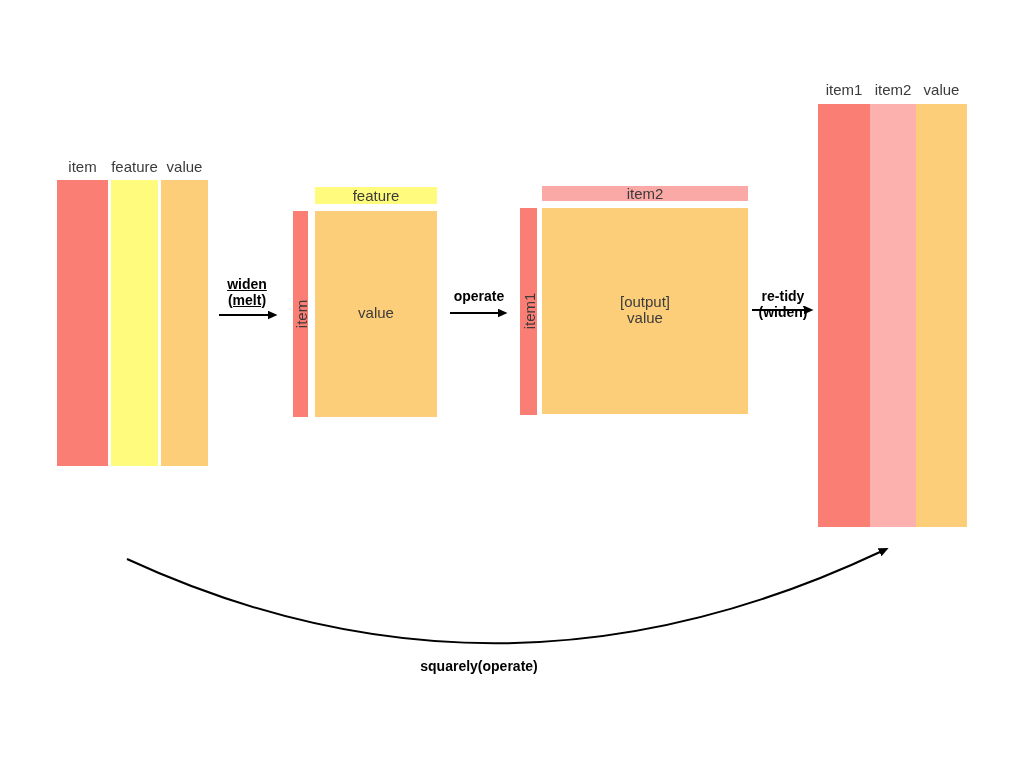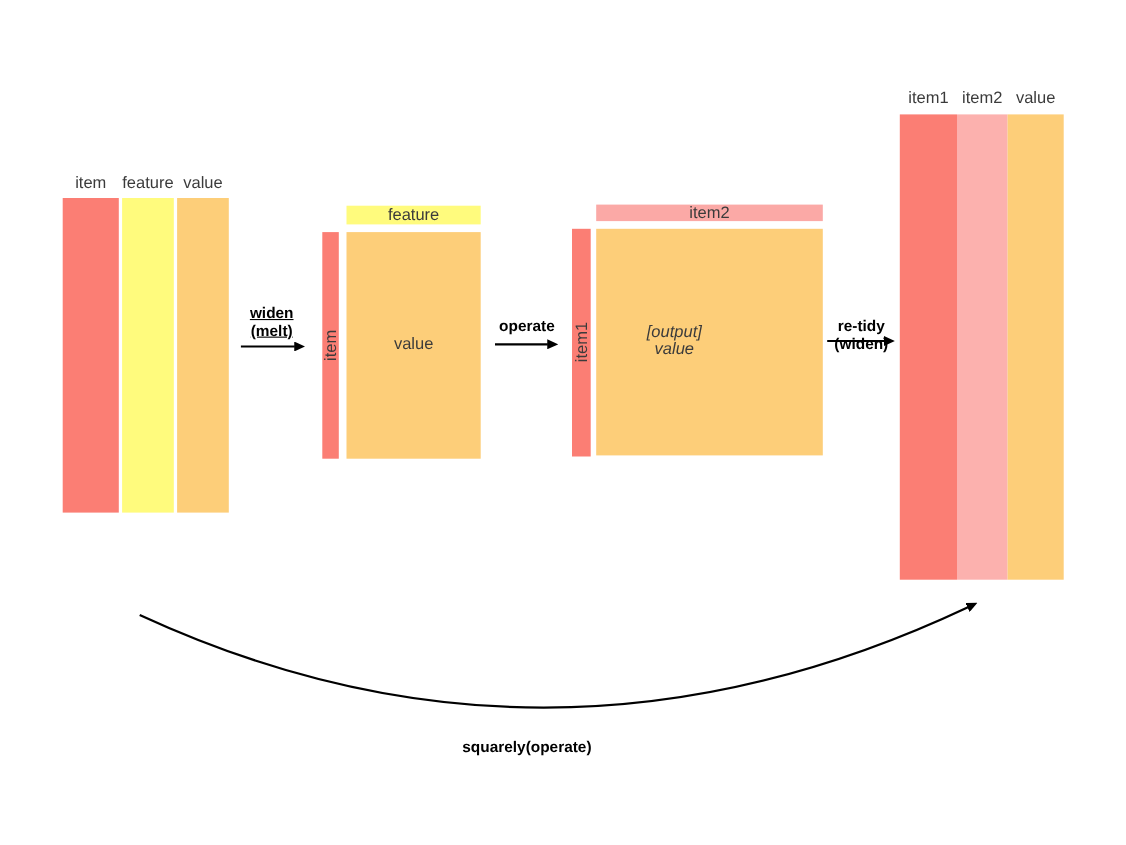--- a/index.html
+++ b/index.html
@@ -66,42 +66,42 @@
 
   <div class="arrowlabel" style="left:479px; top:296px;text-align:center;">operate</div>
 
   <div>
     <div class="rect fill-pink" style="left:542px; top:186px; width:206px; height:15px;"></div>
     <div class="rect fill-red" style="left:520px; top:208px; width:17px;  height:207px;"></div>
     <div class="rect fill-orange" style="left:542px; top:208px; width:206px; height:206px;"></div>
 
     <div class="blocklabel" style="left:645px; top:194px;">item2</div>
     <div class="vlabel" style="left:529px; top:311px;">item1</div>
-    <div class="blocklabel" style="left:613px; top:310px;font-style:italic;">
+    <div class="blocklabel" style="left:645px; top:310px;">
       <div>[output]</div>
       <div>value</div>
     </div>
   </div>
 
   <div class="arrowlabel" style="left:783px; top:304px;">
     <div>re-tidy</div>
     <div>(widen)</div>
   </div>
 
   <div>
     <div class="hdr" style="left:818px; top:82px; width:52px;">item1</div>
     <div class="hdr" style="left:870px; top:82px; width:46px;">item2</div>
     <div class="hdr" style="left:916px; top:82px; width:51px;">value</div>
 
     <div class="rect fill-red" style="left:818px; top:104px; width:52px; height:423px;"></div>
     <div class="rect fill-pinklt" style="left:870px; top:104px; width:46px; height:423px;"></div>
     <div class="rect fill-orange" style="left:916px; top:104px; width:51px; height:423px;"></div>
   </div>
 
-  <div class="arrowlabel" style="left:479px; top:666px;margin-top:13px;">squarely(operate)</div>
+  <div class="arrowlabel" style="left:479px; top:666px;">squarely(operate)</div>
 
   <svg class="arrows" viewBox="0 0 1024 768">
     <defs>
       <marker id="ah" markerUnits="userSpaceOnUse" markerWidth="10" markerHeight="9" refX="0.5" refY="4.5" orient="auto">
         <path d="M0,0 L10,4.5 L0,9 Z" fill="#000000"></path>
       </marker>
     </defs>
     <path d="M219,315 L268,315" stroke="#000000" stroke-width="2" fill="none" marker-end="url(#ah)"></path>
     <path d="M450,313 L498,313" stroke="#000000" stroke-width="2" fill="none" marker-end="url(#ah)"></path>
     <path d="M752,310 L804,310" stroke="#000000" stroke-width="2" fill="none" marker-end="url(#ah)"></path>

